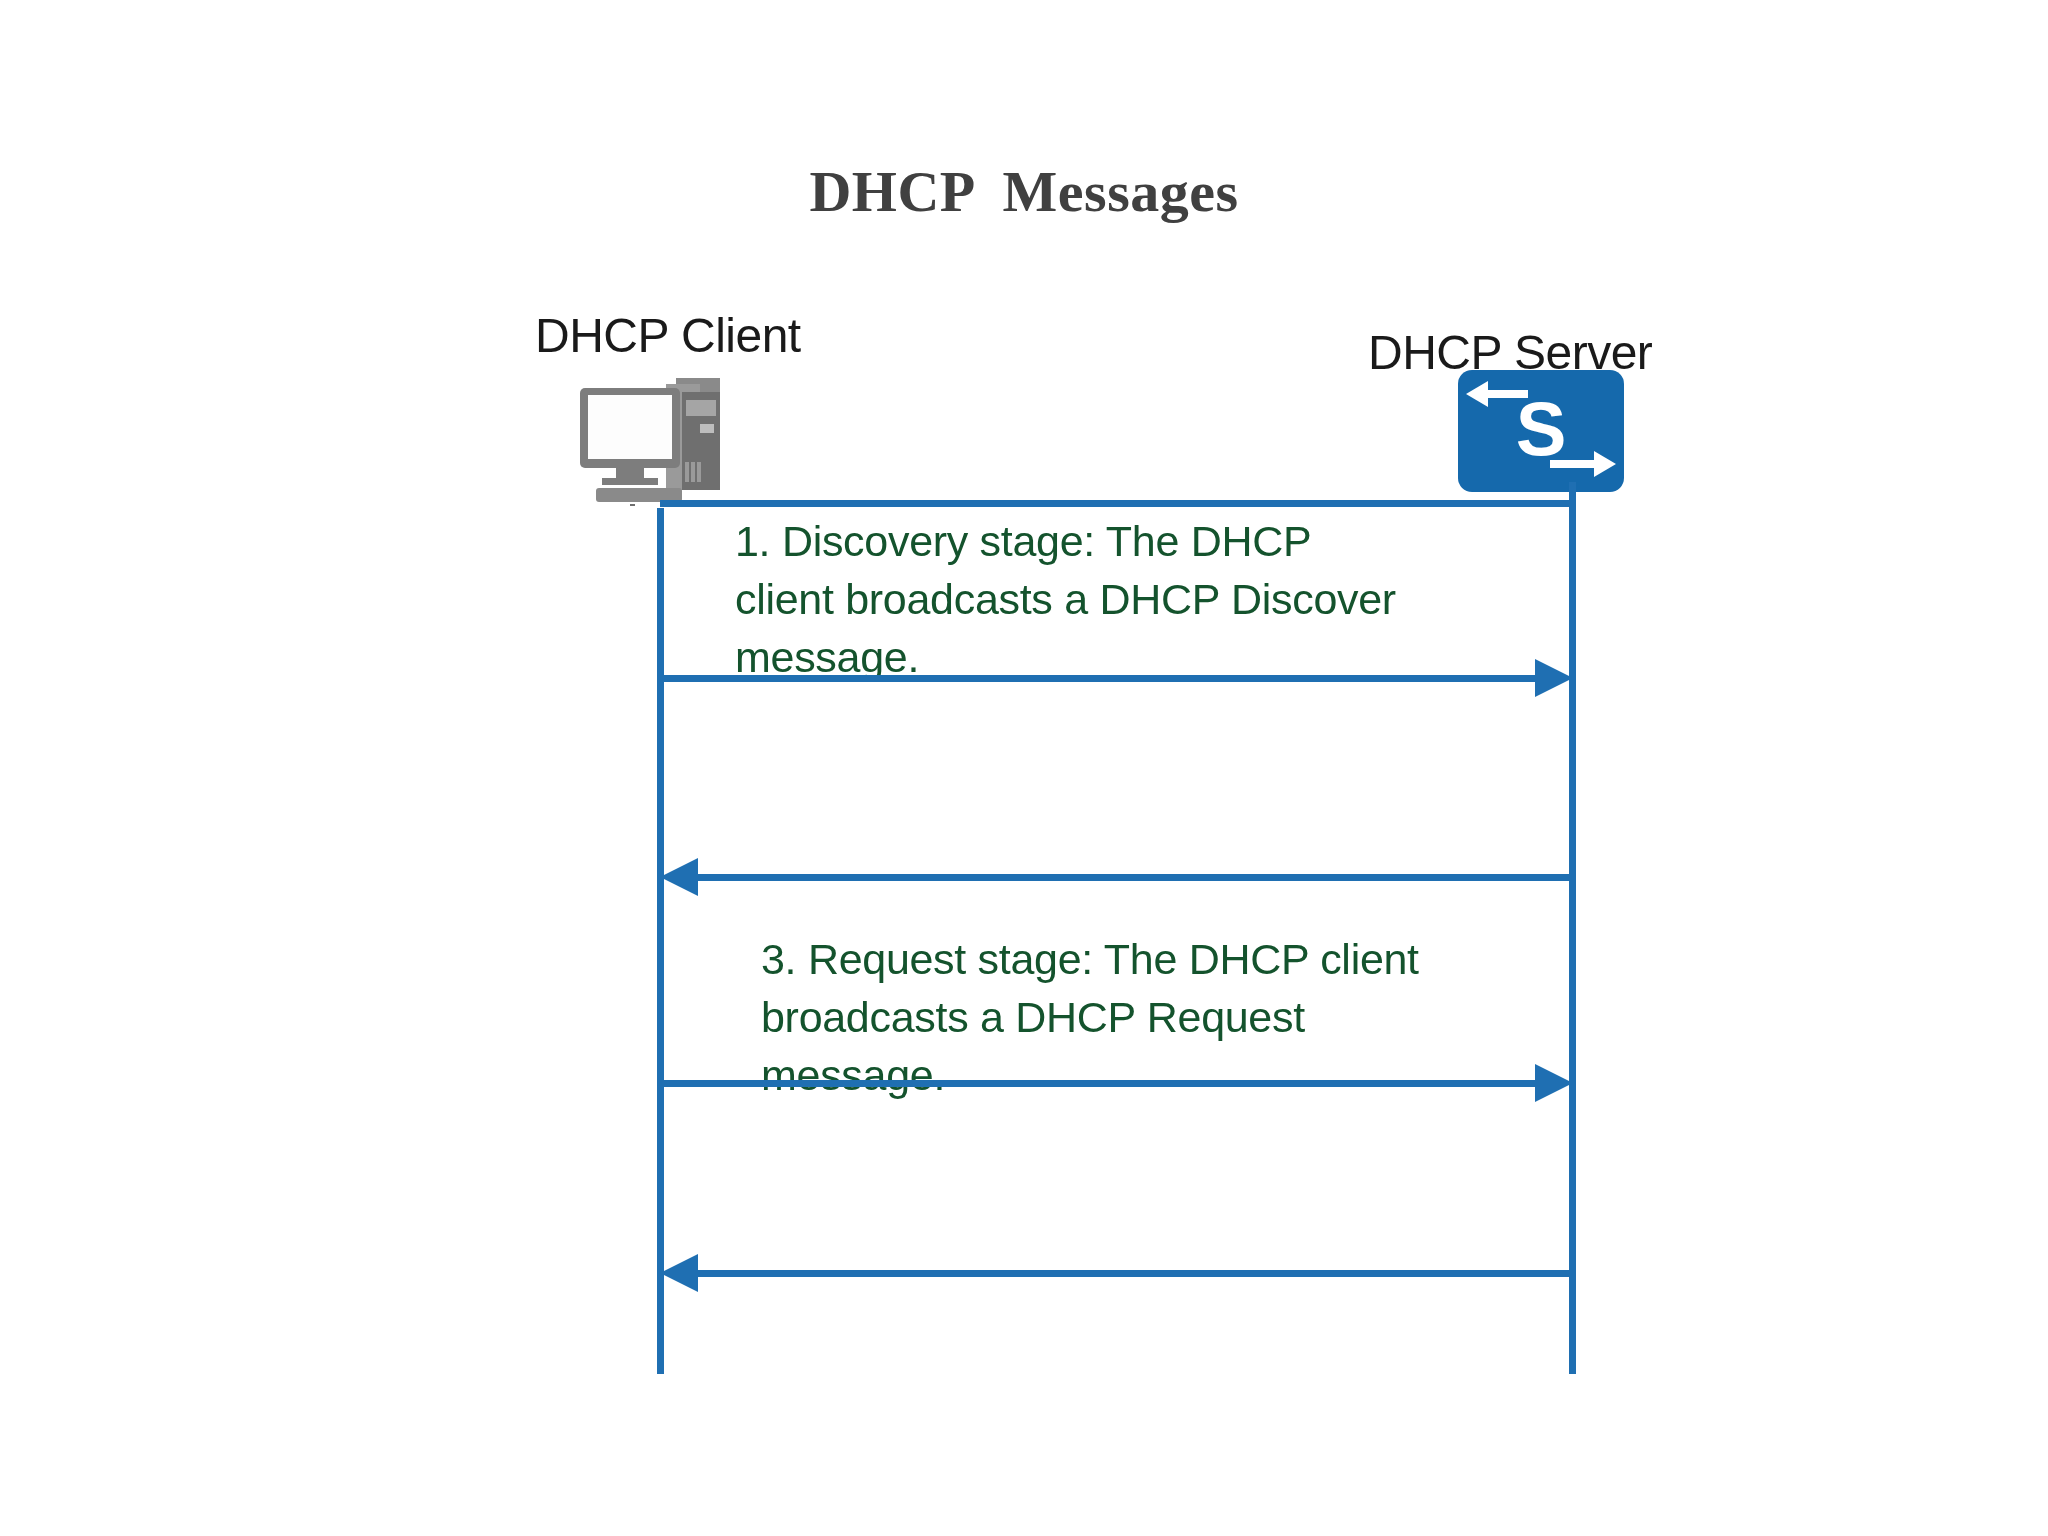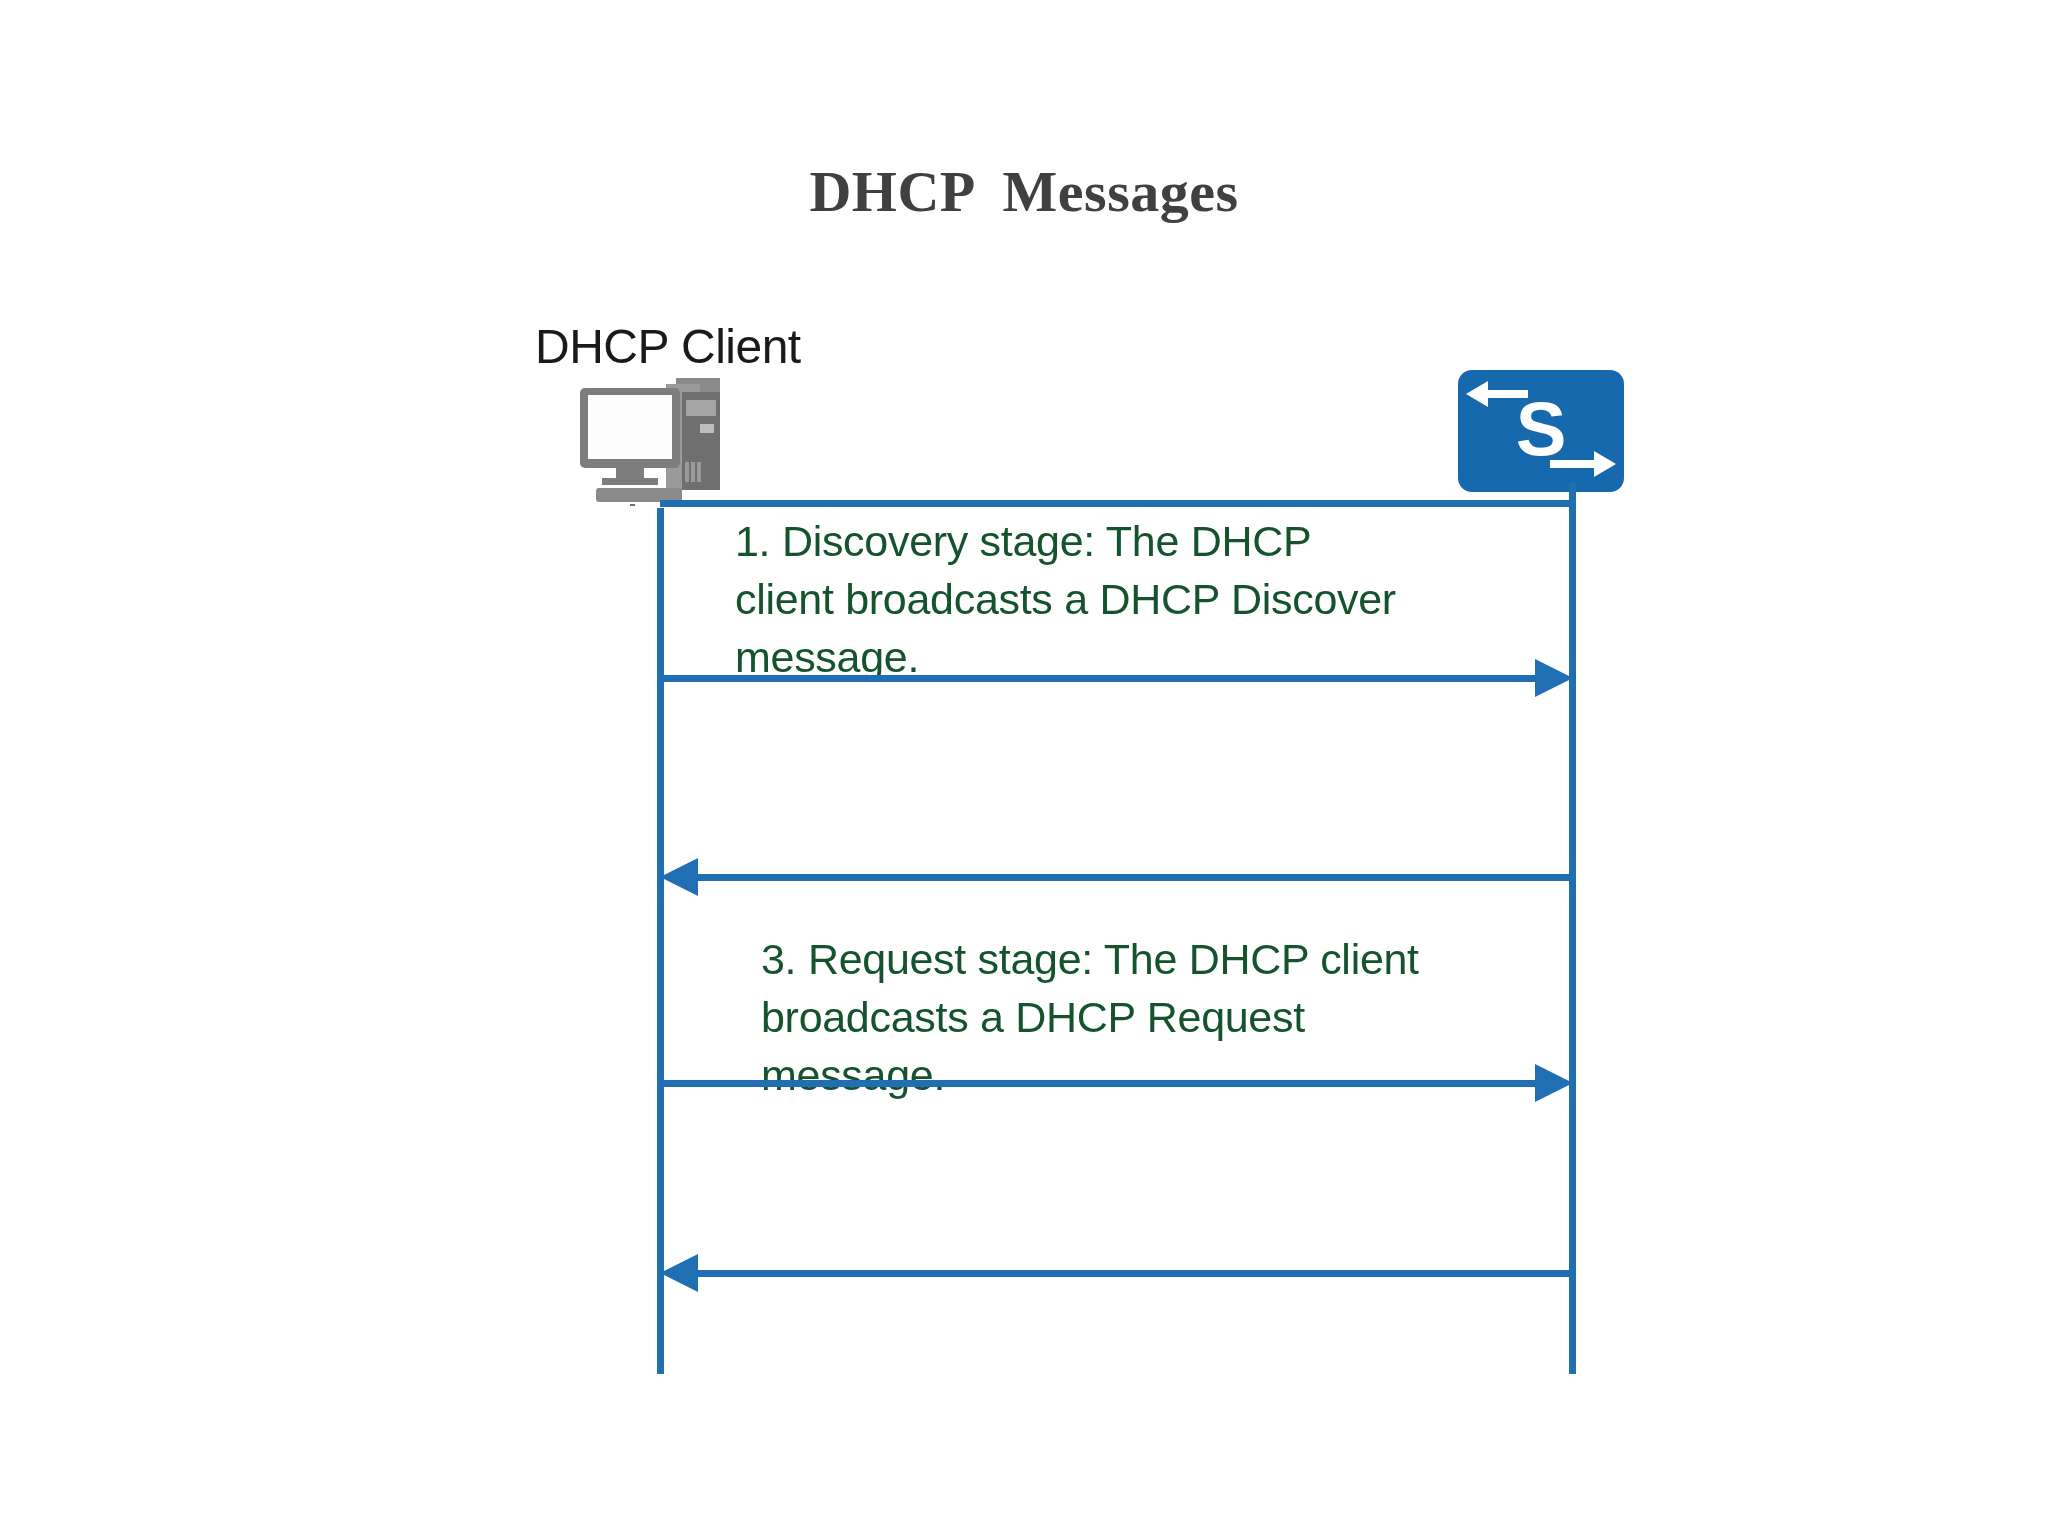--- a/index.html
+++ b/index.html
@@ -42,21 +42,21 @@
   
   .node-label {
     position: absolute;
     font-family: "Liberation Sans", sans-serif;
     font-size: 48px;
     font-weight: 400;
     color: #1a1a1a;
     white-space: nowrap;
     letter-spacing: -0.5px;
   }
-  #client-label { left: 535px; top: 319px; }
+  #client-label { left: 535px; top: 308px; }
   #server-label { left: 1368px; top: 325px; }
 
   
   #client-icon {
     position: absolute;
     left: 578px;
     top: 378px;
     width: 148px;
     height: 128px;
   }
@@ -140,20 +140,21 @@
 </style>
 </head>
 <body>
 
 <div id="slide-title">DHCP  Messages</div>
 
 <div id="diagram">
 
   <div class="node-label" id="client-label">DHCP Client</div>
 
+  <div class="node-label" id="server-label">DHCP Server</div>
 
   <div id="client-icon">
     <svg width="148" height="128" viewBox="0 0 148 128" xmlns="http://www.w3.org/2000/svg">
 
       <rect x="98" y="0" width="44" height="112" fill="#8a8a8a"></rect>
       <rect x="88" y="6" width="34" height="106" fill="#9a9a9a"></rect>
 
       <rect x="104" y="14" width="38" height="98" fill="#6f6f6f"></rect>
 
       <rect x="108" y="22" width="30" height="16" fill="#a5a5a5"></rect>

